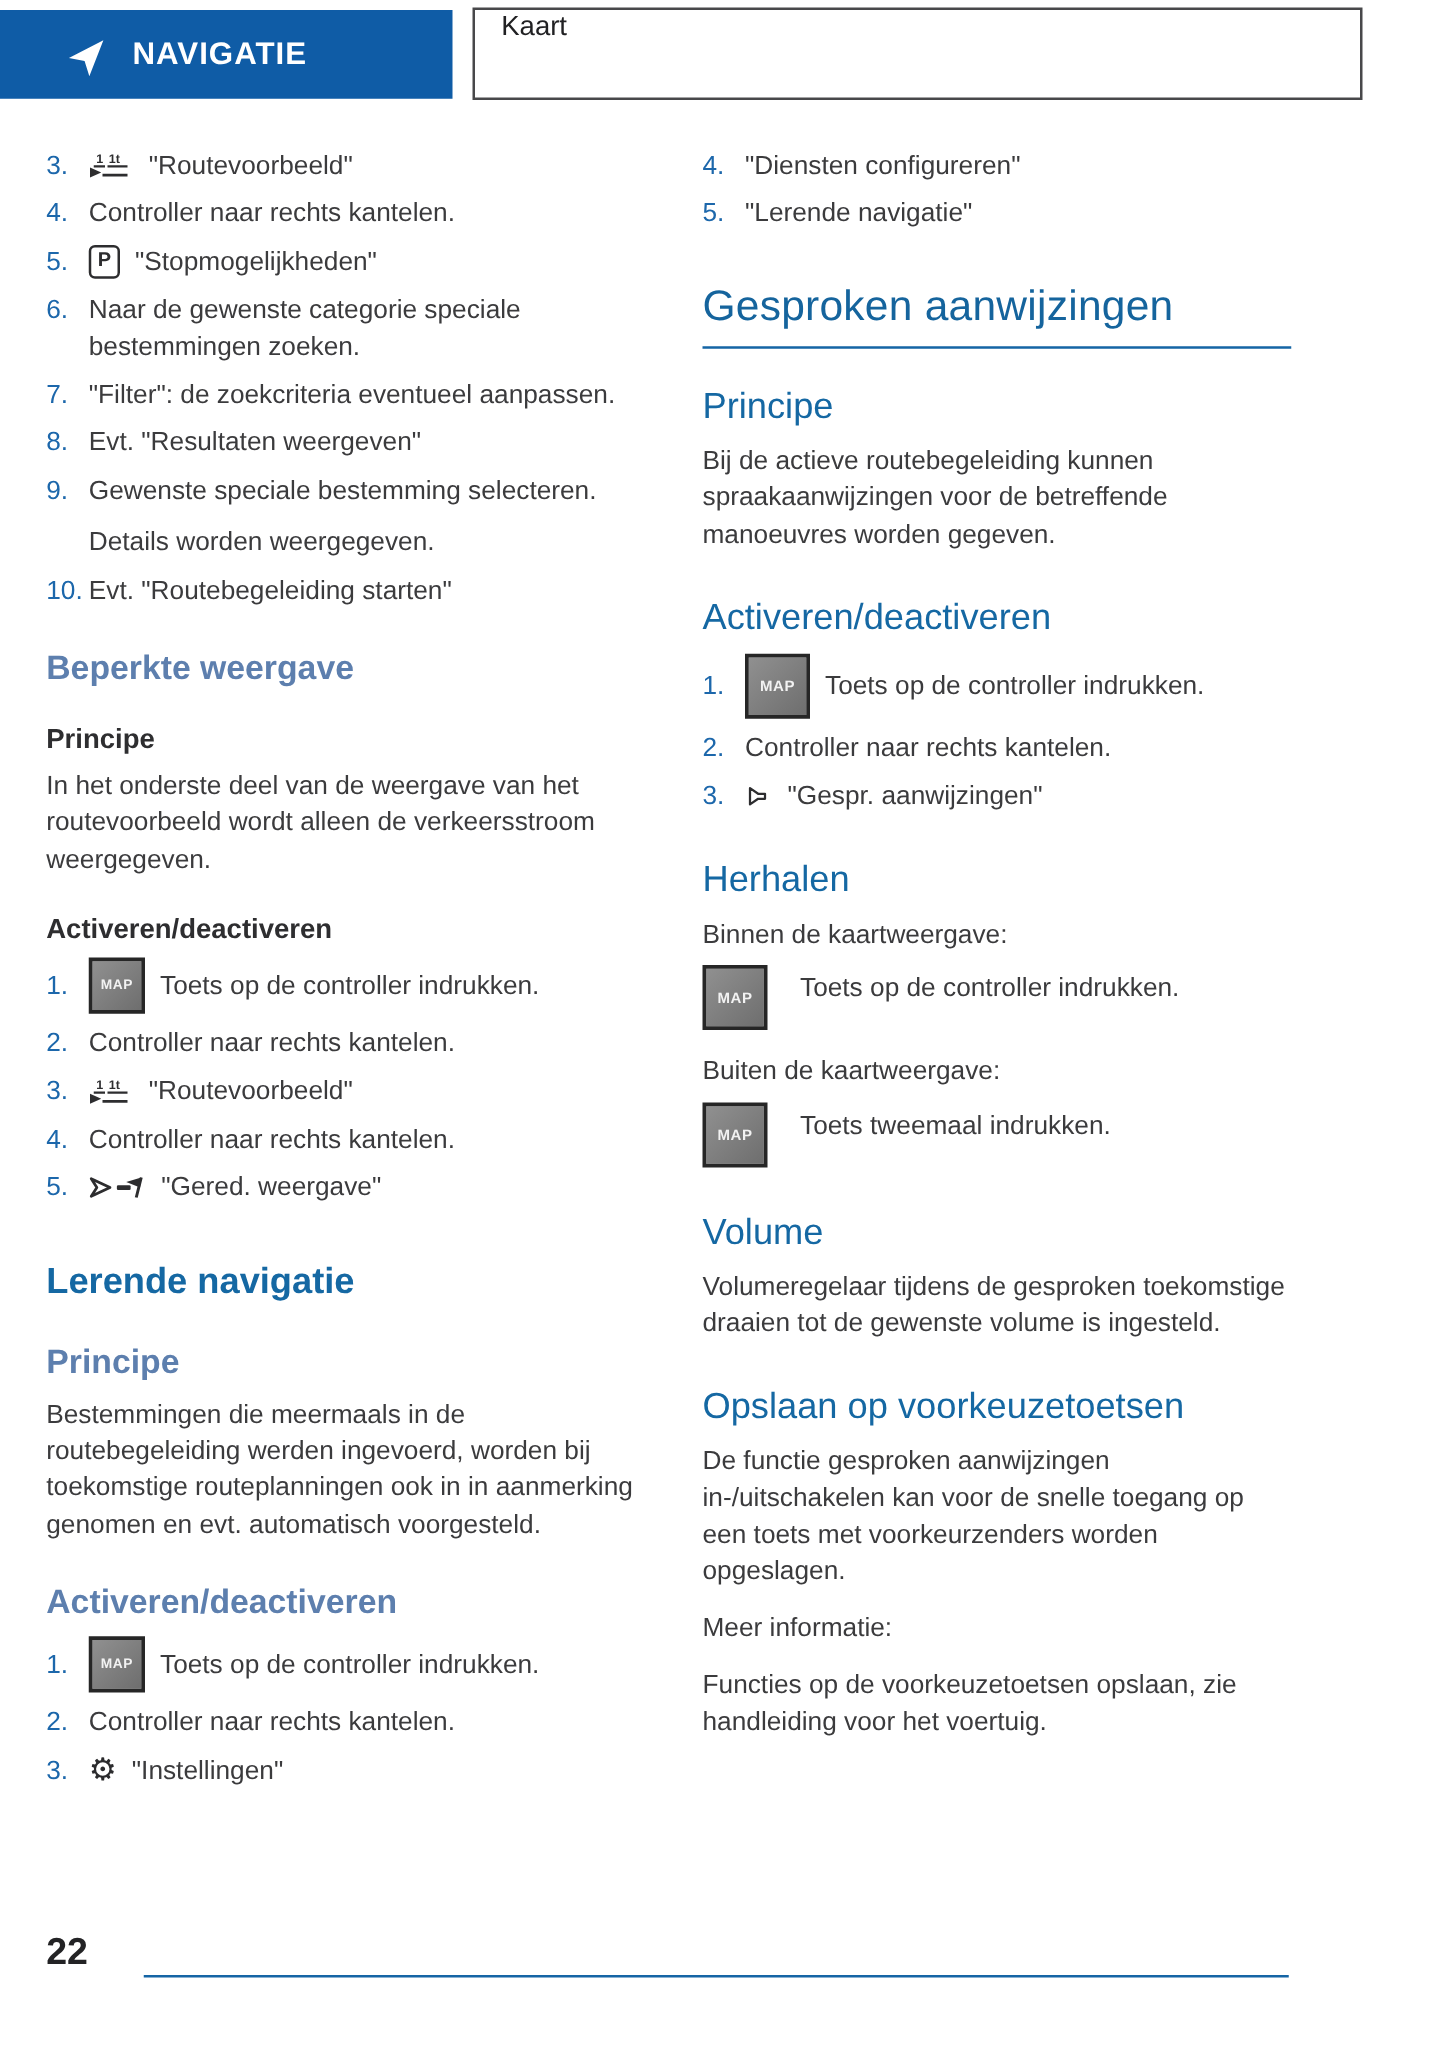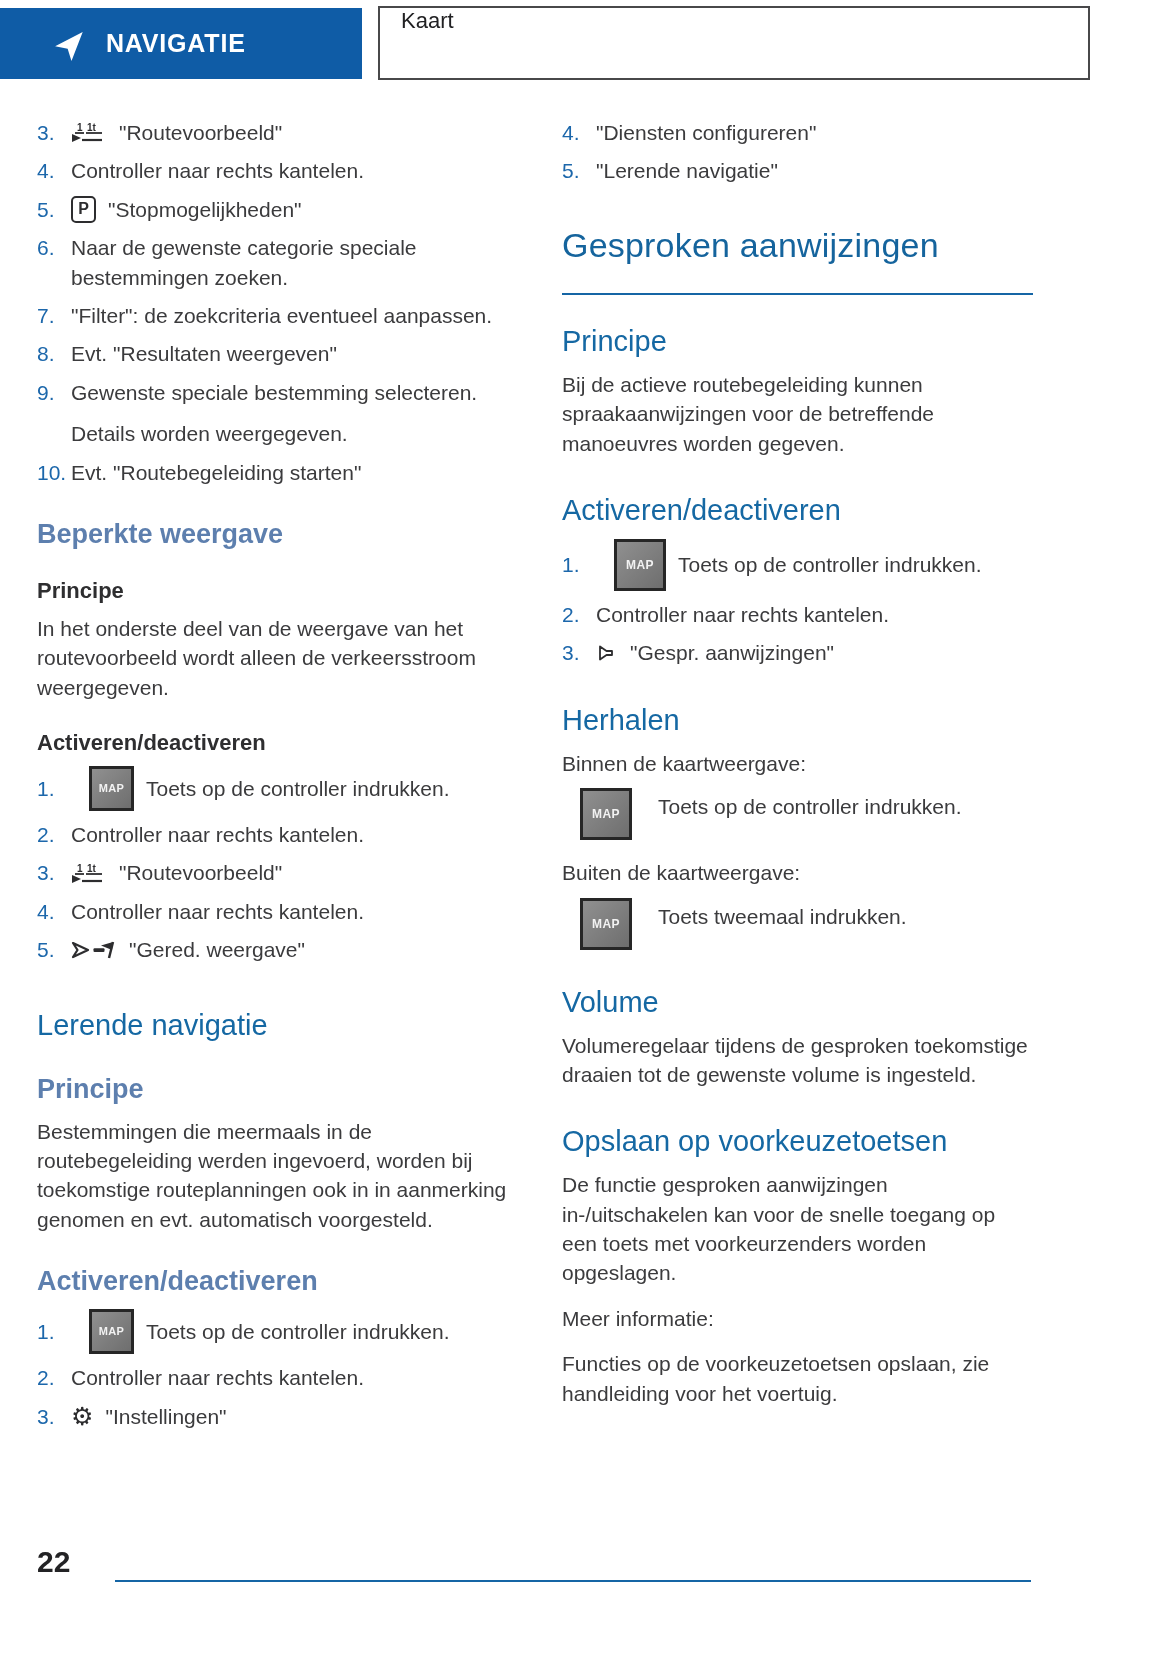--- a/index.html
+++ b/index.html
@@ -16,21 +16,21 @@
            border:2px solid #48484a;box-sizing:border-box;display:flex;align-items:flex-start;}
   .hdr-tab-label{margin-left:21px;font-size:22px;color:#212123;}
 
   
   .cols{position:absolute;left:37px;top:118px;width:996px;display:flex;}
   .col{width:471px;}
   .col-left{margin-right:54px;}
 
   
   .h-chapter{font-size:34px;font-weight:400;color:#15649d;margin:40px 0 0 0;
-             padding-bottom:28px;border-bottom:2px solid #1565a5;letter-spacing:.2px;}
+             padding-bottom:12px;border-bottom:2px solid #1565a5;letter-spacing:.2px;}
   .h-big{font-size:29px;font-weight:400;color:#1568a3;margin:36px 0 12px 0;}
   .h-steel{font-size:27px;font-weight:bold;color:#5d7fae;margin:32px 0 12px 0;}
   .h-dark{font-size:22px;font-weight:bold;color:#2e2e30;margin:28px 0 10px 0;}
   .h-chapter + .h-big{margin-top:30px;}
 
   
   .body-p{font-size:21px;line-height:1.4;margin:0 0 10px 0;color:#3b3b3d;}
 
   
   .steps{list-style:none;margin:0 0 4px 0;padding:0;}
@@ -40,21 +40,21 @@
   .sbody{flex:1;}
   .sbody.iconrow{display:flex;align-items:center;gap:12px;}
   .sbody .stext{display:inline-block;}
   .follow-line{margin-top:12px;}
 
   
   .icon{display:inline-flex;flex:0 0 auto;}
   .map-key{flex:0 0 auto;width:45px;height:45px;box-sizing:border-box;
            background:linear-gradient(135deg,#909090,#6e6e6e);border:3px solid #262626;
            display:inline-flex;align-items:center;justify-content:center;
-           color:#f2f2f2;font-size:11px;font-weight:bold;letter-spacing:.4px;margin-left:18px;}
+           color:#f2f2f2;font-size:11px;font-weight:bold;letter-spacing:.4px;}
   .map-key.lg{width:52px;height:52px;font-size:12px;}
   .p-key{flex:0 0 auto;width:25px;height:27px;box-sizing:border-box;border:2.5px solid #2d2d2f;
          border-radius:5px;display:inline-flex;align-items:center;justify-content:center;
          font-size:16px;font-weight:bold;color:#2d2d2f;background:#fff;}
   .gear{font-size:25px;line-height:1;color:#2b2b2d;}
 
   .keyrow{display:flex;align-items:flex-start;margin:4px 0 18px 0;}
   .keyrow .ktext{margin-left:26px;padding-top:4px;font-size:21px;line-height:1.4;}
 
   
@@ -185,21 +185,21 @@
                 <rect x="22.5" y="8.2" width="11" height="3.8" rx="1" fill="#2d2d2f"></rect>
                 <path d="M42 2 L38 18" stroke="#2d2d2f" stroke-width="2.4"></path>
                 <polygon points="42,2 30,5.5 41,10" fill="#2d2d2f"></polygon>
               </svg>
             </span>
             <span class="stext">"Gered. weergave"</span>
           </span>
         </li>
       </ol>
 
-      <h2 class="h-big" style="margin-top:44px;">Lerende navigatie</h2>
+      <h2 class="h-big" style="margin-top:44px;font-weight:bold;">Lerende navigatie</h2>
 
       <h3 class="h-steel">Principe</h3>
       <p class="body-p">Bestemmingen die meermaals in de routebegeleiding werden ingevoerd, worden bij toekomstige routeplanningen ook in in aanmerking genomen en evt. automatisch voorgesteld.</p>
 
       <h3 class="h-steel">Activeren/deactiveren</h3>
       <ol class="steps">
         <li class="step center">
           <span class="num">1.</span>
           <span class="sbody iconrow">
             <span class="map-key">MAP</span>

